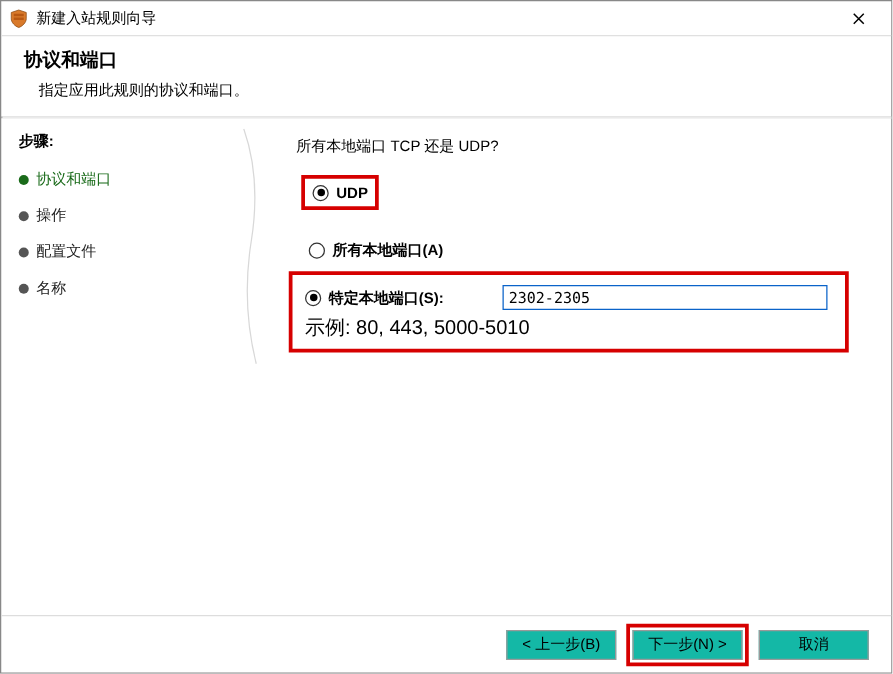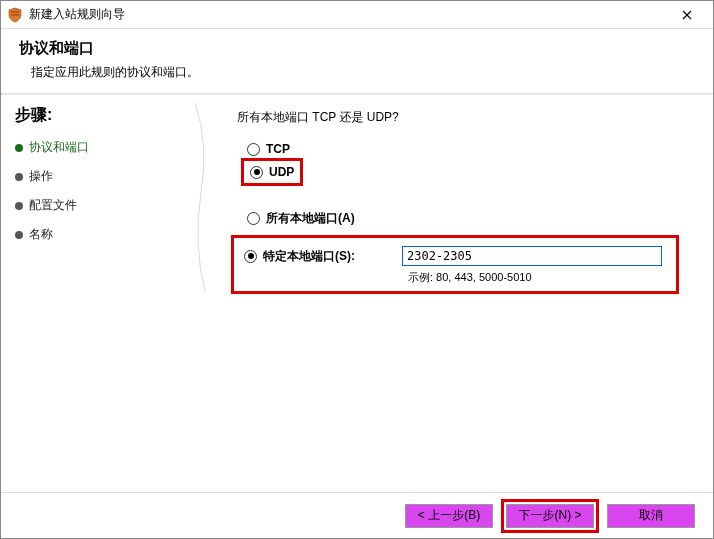--- a/index.html
+++ b/index.html
@@ -60,21 +60,21 @@
     display: flex;
     position: relative;
   }
   .sidebar {
     width: 200px;
     padding: 10px 8px 10px 14px;
   }
   .steps-title {
     font-weight: bold;
     margin-bottom: 10px;
-    font-size: 16px;
+    font-size: 12px;
   }
   .step {
     display: flex;
     align-items: center;
     gap: 6px;
     padding: 3px 0;
     margin-bottom: 6px;
     font-size: 12px;
   }
   .step.current .step-label,
@@ -158,40 +158,39 @@
   .port-input {
     border: 1px solid #0a63c9;
     height: 20px;
     width: 260px;
     padding: 1px 4px;
     font-family: Consolas, monospace;
     font-size: 12px;
     outline: none;
   }
   .example {
-    margin-left: 164px;
     margin-top: 4px;
-    font-size: 11px;
+    font-size: 16px;
     color: #000;
   }
 
   .footer {
     height: 46px;
     border-top: 1px solid #ddd;
     display: flex;
     align-items: center;
     justify-content: flex-end;
     padding: 0 18px;
     gap: 8px;
   }
   .btn {
     min-width: 88px;
     height: 24px;
     border: 1px solid #999;
-    background: #d946ef;
+    background: #14b8a6;
     display: inline-flex;
     align-items: center;
     justify-content: center;
     font-size: 12px;
     cursor: pointer;
     padding: 0 10px;
   }
   .btn-hl {
     border: 3px solid #d60000;
     padding: 2px;
@@ -251,24 +250,20 @@
 
     <svg class="sep-curve" viewBox="0 0 32 190" preserveAspectRatio="none">
       <path d="M4 0 Q18 40 10 90 Q2 140 14 188" stroke="#d8d8d8" stroke-width="1" fill="none"></path>
     </svg>
 
     <div class="content">
 
       <div class="question">所有本地端口 TCP 还是 UDP?</div>
 
       <div class="radio-group">
-        <div class="radio-row">
-          <span class="radio"></span>
-          <label>TCP</label>
-        </div>
         <span class="hl-proto">
           <span class="radio-row" style="display:inline-flex;">
             <span class="radio checked"></span>
             <label>UDP</label>
           </span>
         </span>
       </div>
 
 
       <div class="radio-group" style="margin-bottom:6px;">

